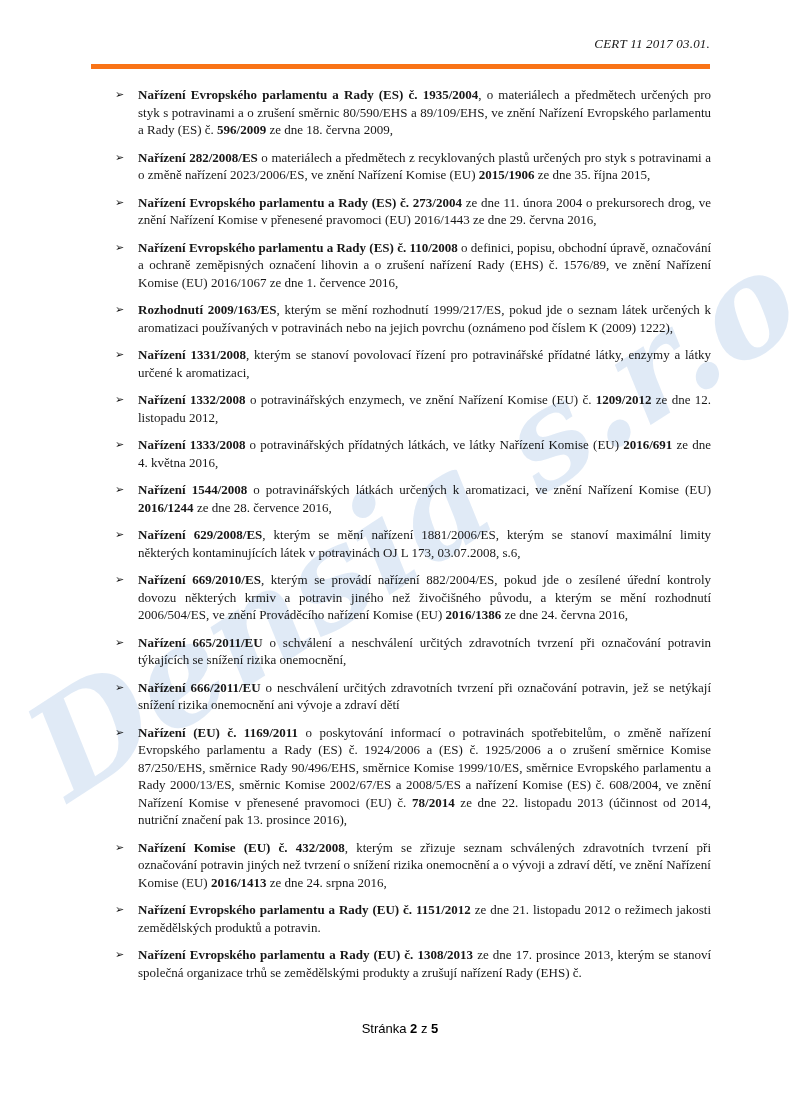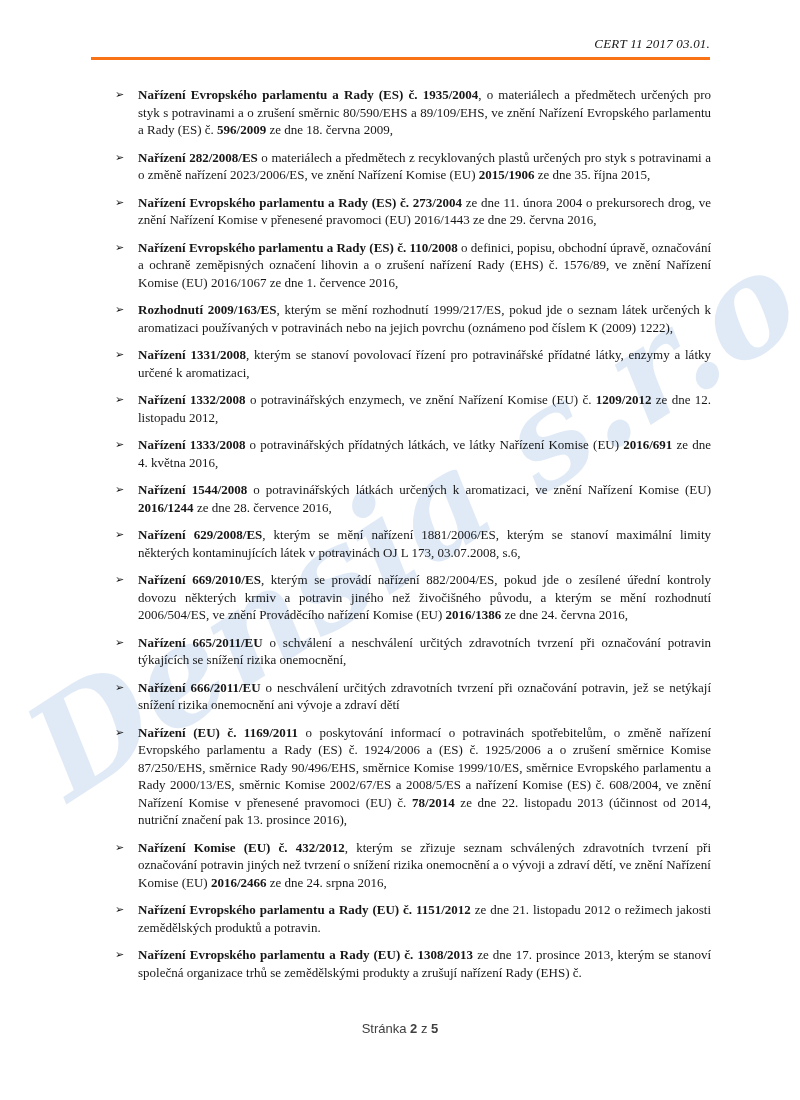--- a/index.html
+++ b/index.html
@@ -12,22 +12,22 @@
     font-family:"Liberation Serif", serif;
     color:#171717;
   }
   .header{
     position:absolute;
     top:36px;left:91px;right:90px;
     text-align:right;
     font-style:italic;
     font-size:13px;
     letter-spacing:.2px;
-    padding-bottom:5px;
-    border-bottom:3px solid #f97316;
+    padding-bottom:12px;
+    border-bottom:5px solid #f97316;
   }
   .content{
     position:absolute;
     top:86px;left:115px;
     width:596px;
   }
   .item{
     display:flex;
     margin-bottom:10px;
   }
@@ -60,21 +60,21 @@
     white-space:nowrap;
     pointer-events:none;
     user-select:none;
   }
   .footer{
     position:absolute;
     bottom:64px;left:0;right:0;
     text-align:center;
     font-family:"Liberation Sans", sans-serif;
     font-size:13px;
-    color:#404040;
+    color:#000000;
   }
   .footer b{font-weight:bold;}
 </style>
 </head>
 <body>
 
 <div class="page">
 
   <div class="watermark">Densia s.r.o.</div>
 
@@ -134,21 +134,21 @@
       <div class="item">
         <span class="bullet">➢</span>
         <div class="itext"><b>Nařízení 666/2011/EU</b><span> o neschválení určitých zdravotních tvrzení při označování potravin, jež se netýkají snížení rizika onemocnění ani vývoje a zdraví dětí</span></div>
       </div>
       <div class="item">
         <span class="bullet">➢</span>
         <div class="itext"><b>Nařízení (EU) č. 1169/2011</b><span>  o poskytování informací o potravinách spotřebitelům, o změně nařízení Evropského parlamentu a Rady (ES) č. 1924/2006 a (ES) č. 1925/2006 a o zrušení směrnice Komise 87/250/EHS, směrnice Rady 90/496/EHS, směrnice Komise 1999/10/ES, směrnice Evropského parlamentu a Rady 2000/13/ES, směrnic Komise 2002/67/ES a 2008/5/ES a nařízení Komise (ES) č. 608/2004, ve znění Nařízení Komise v přenesené pravomoci (EU) č. </span><b>78/2014</b><span> ze dne 22. listopadu 2013 (účinnost od 2014, nutriční značení pak 13. prosince 2016),</span></div>
       </div>
       <div class="item">
         <span class="bullet">➢</span>
-        <div class="itext"><b>Nařízení Komise (EU) č. 432/2012</b><span>, kterým se zřizuje seznam schválených zdravotních tvrzení při označování potravin jiných než tvrzení o snížení rizika onemocnění a o vývoji a zdraví dětí, ve znění Nařízení Komise (EU) </span><b>2016/2466</b><span> ze dne 24. srpna 2016,</span></div>
+        <div class="itext"><b>Nařízení Komise (EU) č. 432/2008</b><span>, kterým se zřizuje seznam schválených zdravotních tvrzení při označování potravin jiných než tvrzení o snížení rizika onemocnění a o vývoji a zdraví dětí, ve znění Nařízení Komise (EU) </span><b>2016/1413</b><span> ze dne 24. srpna 2016,</span></div>
       </div>
       <div class="item">
         <span class="bullet">➢</span>
         <div class="itext"><b>Nařízení Evropského parlamentu a Rady (EU) č. 1151/2012</b><span> ze dne 21. listopadu 2012 o režimech jakosti zemědělských produktů a potravin.</span></div>
       </div>
       <div class="item">
         <span class="bullet">➢</span>
         <div class="itext"><b>Nařízení Evropského parlamentu a Rady (EU) č. 1308/2013</b><span> ze dne 17. prosince 2013, kterým se stanoví společná organizace trhů se zemědělskými produkty a zrušují nařízení Rady (EHS) č.</span></div>
       </div>
     </div>

